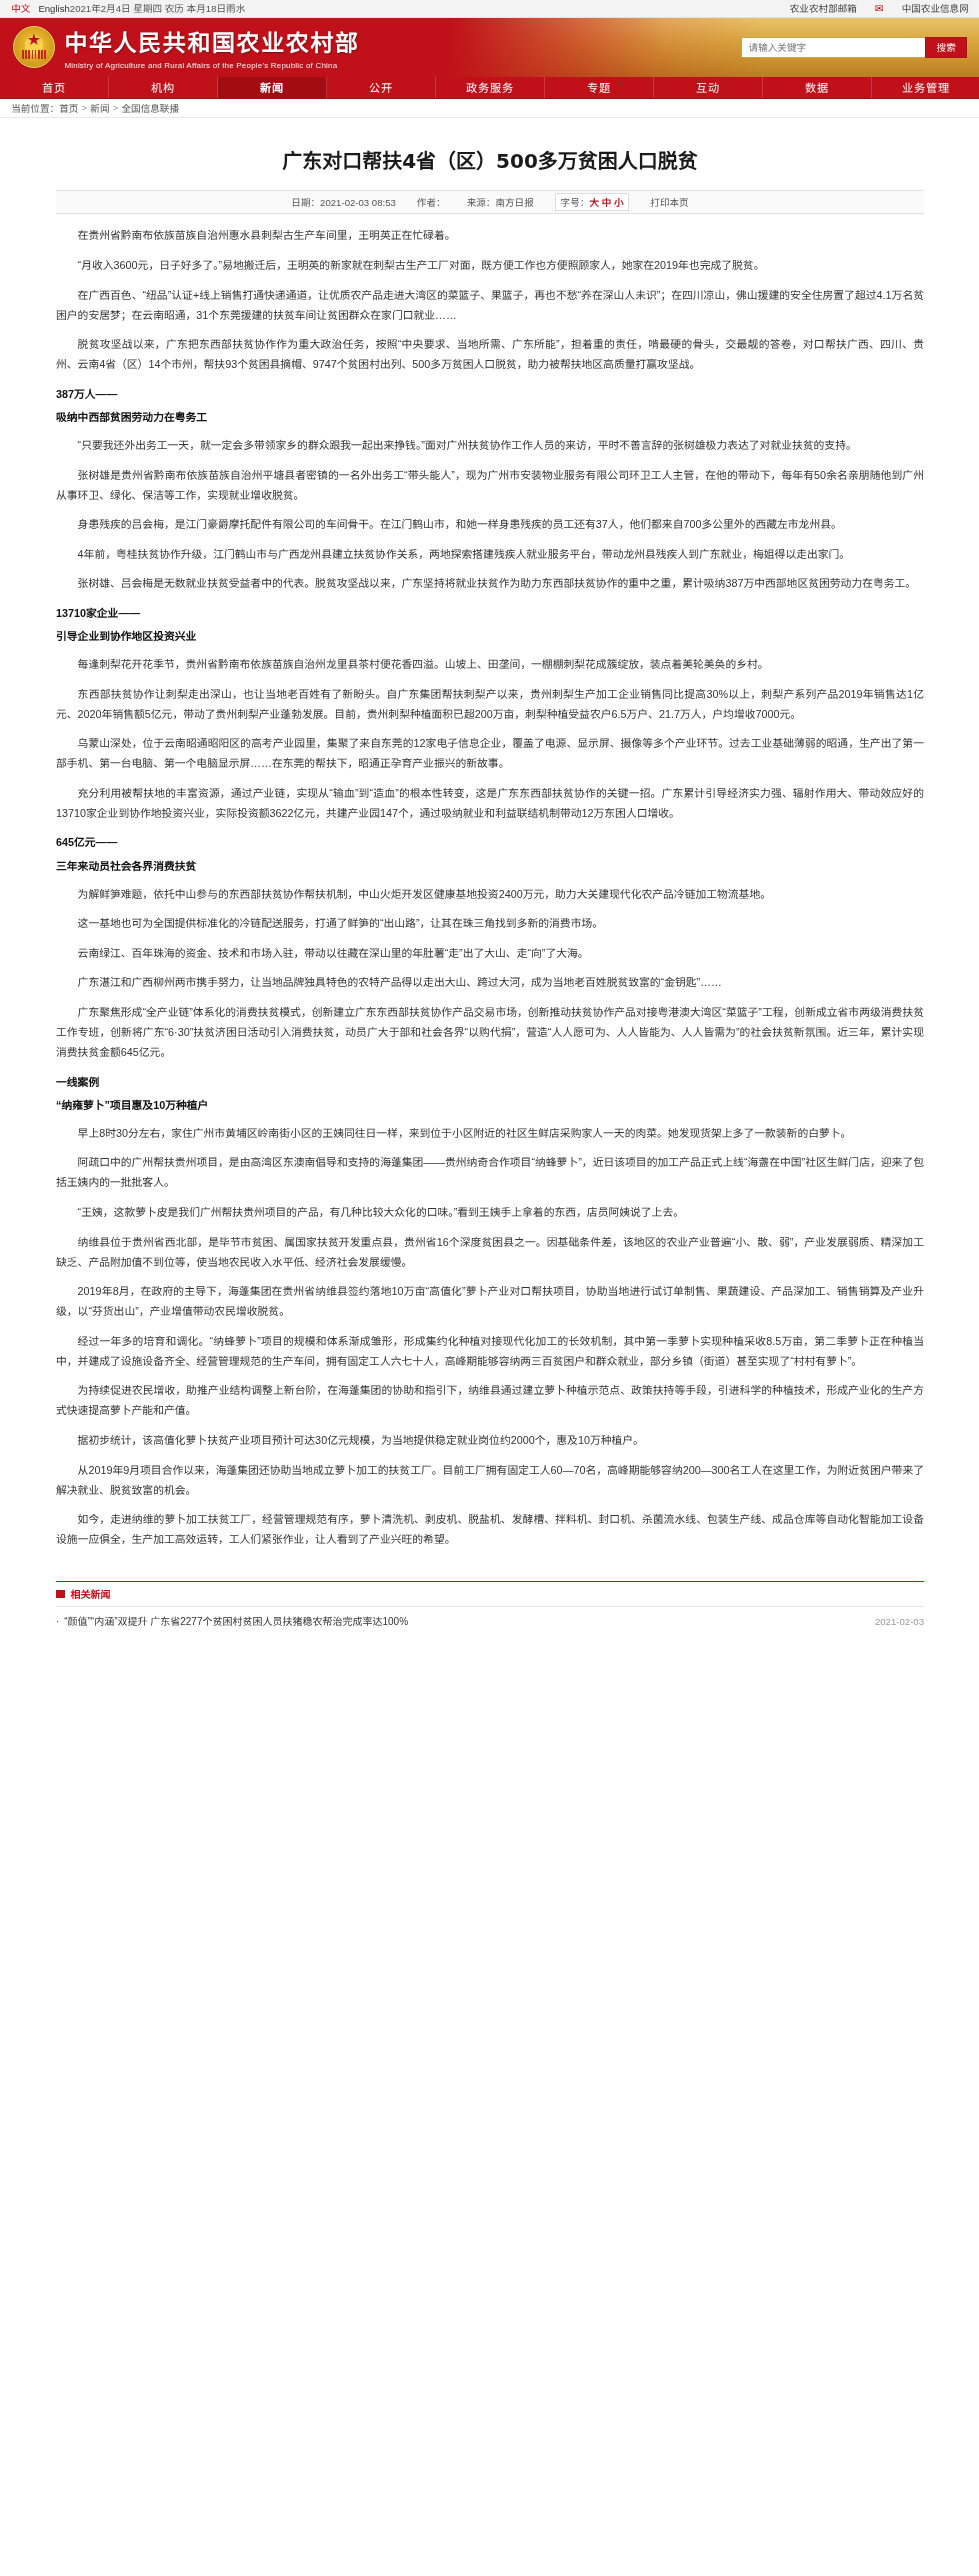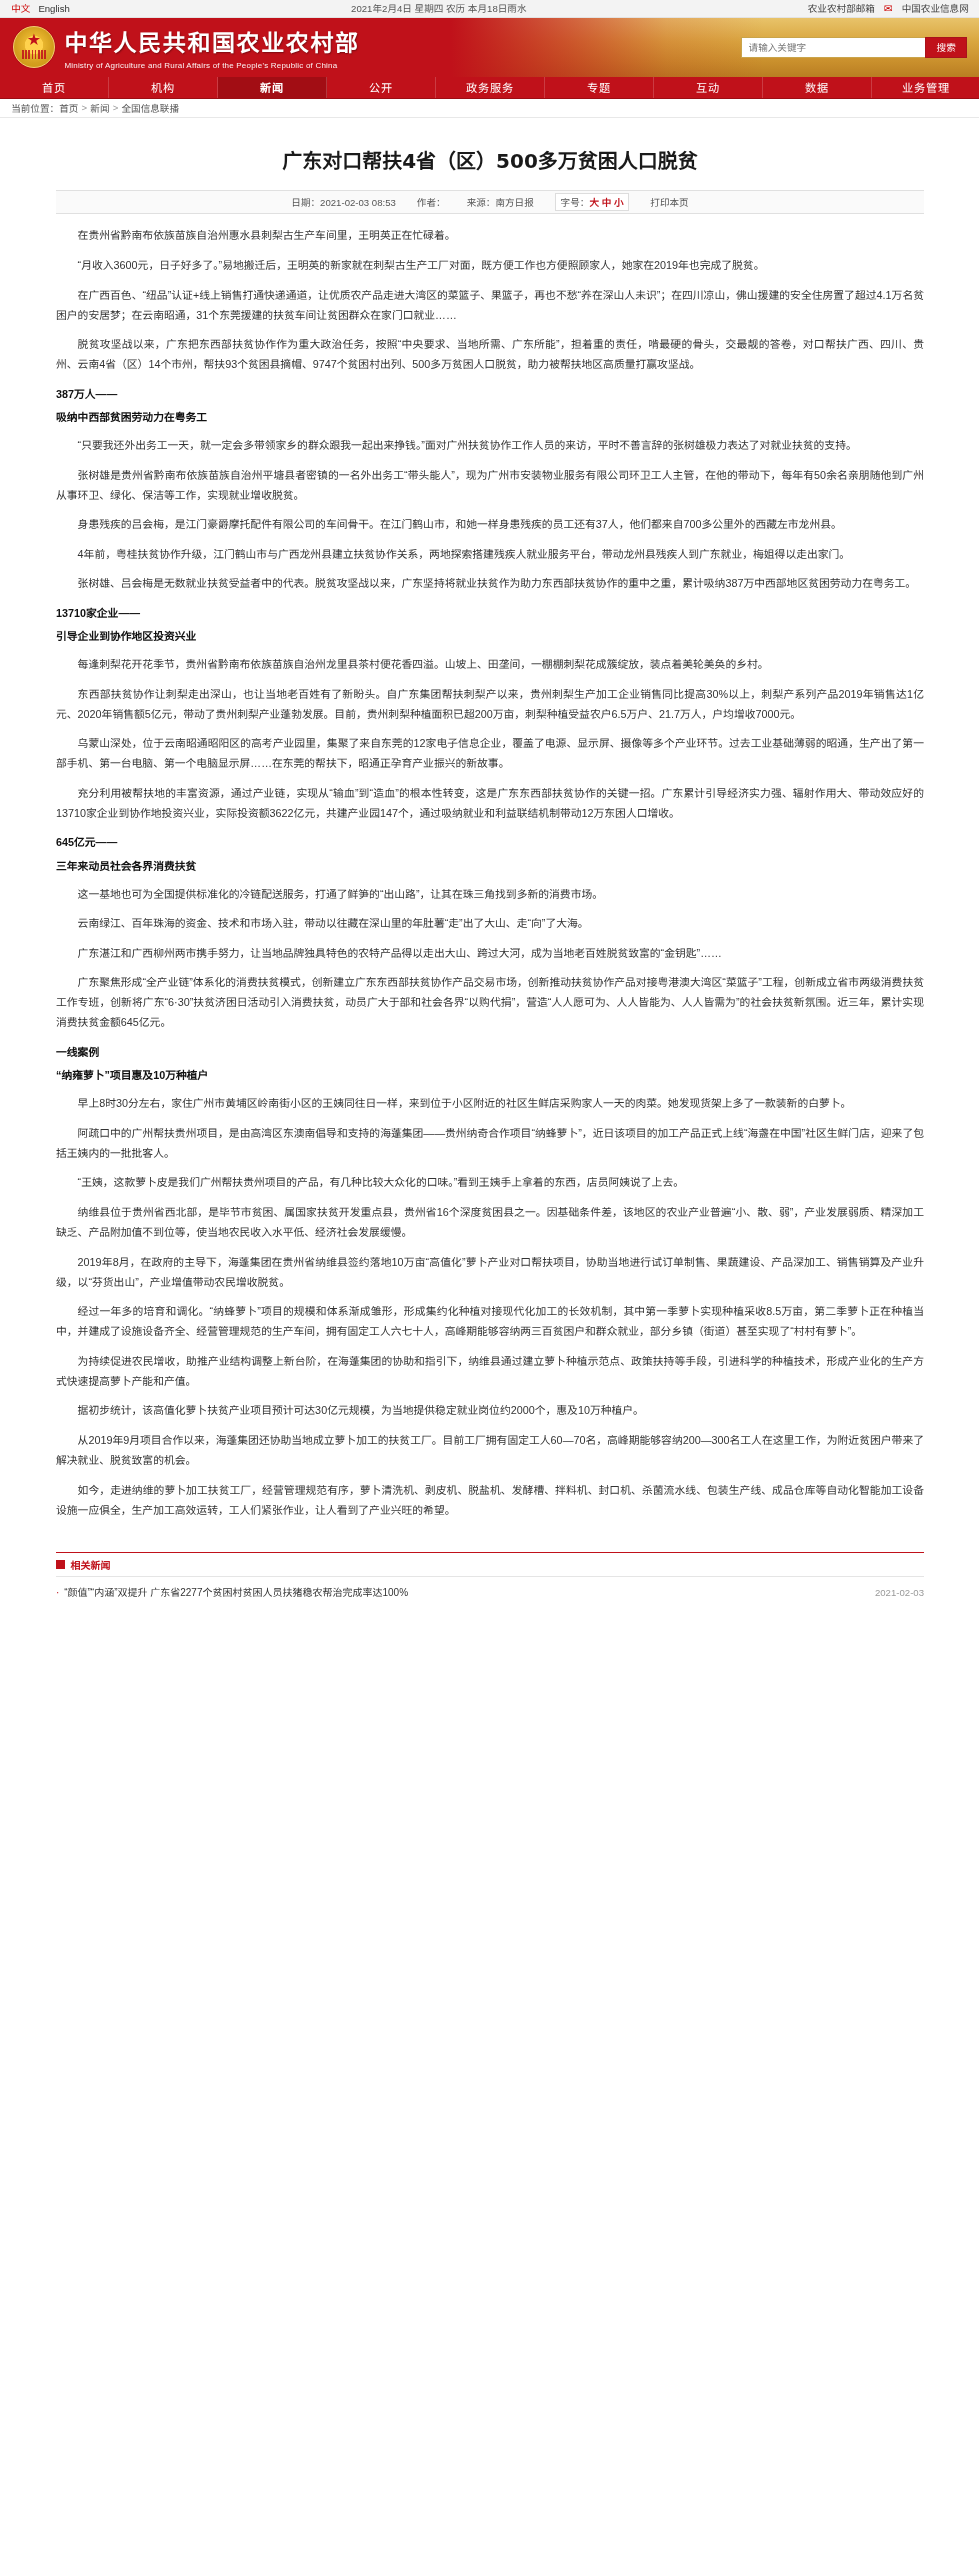--- a/index.html
+++ b/index.html
@@ -20,22 +20,22 @@
     border-bottom:0.8px solid #e3e3e3;
     display:flex;
     align-items:center;
     font-size:9.6px;
     color:#444;
     padding:0 11.2px;
   }
   .topbar .left { display:flex; gap:8px; align-items:center; }
   .topbar .left a { color:#333; text-decoration:none; }
   .topbar .left .cn { color:#c00; }
-  .topbar .center { flex:1; text-align:center; color:#555; font-size:9.6px; }
-  .topbar .right { display:flex; gap:9px; align-items:center; color:#444; }
+  .topbar .center { flex:1; text-align:left; color:#555; font-size:9.6px; }
+  .topbar .right { display:flex; gap:18px; align-items:center; color:#444; }
   .topbar .right .mailicon { color:#c00; font-size:10.4px; }
 
   
   .banner {
     height:59px;
     position:relative;
     background:
       linear-gradient(90deg, #c0111a 0%, #c0111a 46%, rgba(192,17,26,0.55) 58%, rgba(192,17,26,0.15) 68%, rgba(192,17,26,0) 78%),
       linear-gradient(180deg,#e8c36a 0%, #d9a63f 40%, #c98f2c 75%, #b97d22 100%);
     display:flex;
@@ -228,20 +228,21 @@
         <p class="">4年前，粤桂扶贫协作升级，江门鹤山市与广西龙州县建立扶贫协作关系，两地探索搭建残疾人就业服务平台，带动龙州县残疾人到广东就业，梅姐得以走出家门。</p>
         <p class="">张树雄、吕会梅是无数就业扶贫受益者中的代表。脱贫攻坚战以来，广东坚持将就业扶贫作为助力东西部扶贫协作的重中之重，累计吸纳387万中西部地区贫困劳动力在粤务工。</p>
         <p class="sub">13710家企业——</p>
         <p class="sub2">引导企业到协作地区投资兴业</p>
         <p class="">每逢刺梨花开花季节，贵州省黔南布依族苗族自治州龙里县茶村便花香四溢。山坡上、田垄间，一棚棚刺梨花成簇绽放，装点着美轮美奂的乡村。</p>
         <p class="">东西部扶贫协作让刺梨走出深山，也让当地老百姓有了新盼头。自广东集团帮扶刺梨产以来，贵州刺梨生产加工企业销售同比提高30%以上，刺梨产系列产品2019年销售达1亿元、2020年销售额5亿元，带动了贵州刺梨产业蓬勃发展。目前，贵州刺梨种植面积已超200万亩，刺梨种植受益农户6.5万户、21.7万人，户均增收7000元。</p>
         <p class="">乌蒙山深处，位于云南昭通昭阳区的高考产业园里，集聚了来自东莞的12家电子信息企业，覆盖了电源、显示屏、摄像等多个产业环节。过去工业基础薄弱的昭通，生产出了第一部手机、第一台电脑、第一个电脑显示屏……在东莞的帮扶下，昭通正孕育产业振兴的新故事。</p>
         <p class="">充分利用被帮扶地的丰富资源，通过产业链，实现从“输血”到“造血”的根本性转变，这是广东东西部扶贫协作的关键一招。广东累计引导经济实力强、辐射作用大、带动效应好的13710家企业到协作地投资兴业，实际投资额3622亿元，共建产业园147个，通过吸纳就业和利益联结机制带动12万东困人口增收。</p>
         <p class="sub">645亿元——</p>
         <p class="sub2">三年来动员社会各界消费扶贫</p>
+        <p class="">为解鲜笋难题，依托中山参与的东西部扶贫协作帮扶机制，中山火炬开发区健康基地投资2400万元，助力大关建现代化农产品冷链加工物流基地。</p>
         <p class="">这一基地也可为全国提供标准化的冷链配送服务，打通了鲜笋的“出山路”，让其在珠三角找到多新的消费市场。</p>
         <p class="">云南绿江、百年珠海的资金、技术和市场入驻，带动以往藏在深山里的年肚薯“走”出了大山、走“向”了大海。</p>
         <p class="">广东湛江和广西柳州两市携手努力，让当地品牌独具特色的农特产品得以走出大山、跨过大河，成为当地老百姓脱贫致富的“金钥匙”……</p>
         <p class="">广东聚焦形成“全产业链”体系化的消费扶贫模式，创新建立广东东西部扶贫协作产品交易市场，创新推动扶贫协作产品对接粤港澳大湾区“菜篮子”工程，创新成立省市两级消费扶贫工作专班，创新将广东“6·30”扶贫济困日活动引入消费扶贫，动员广大于部和社会各界“以购代捐”，营造“人人愿可为、人人皆能为、人人皆需为”的社会扶贫新氛围。近三年，累计实现消费扶贫金额645亿元。</p>
         <p class="sub">一线案例</p>
         <p class="sub2">“纳雍萝卜”项目惠及10万种植户</p>
         <p class="">早上8时30分左右，家住广州市黄埔区岭南街小区的王姨同往日一样，来到位于小区附近的社区生鲜店采购家人一天的肉菜。她发现货架上多了一款装新的白萝卜。</p>
         <p class="">阿疏口中的广州帮扶贵州项目，是由高湾区东澳南倡导和支持的海蓬集团——贵州纳奇合作项目“纳蜂萝卜”，近日该项目的加工产品正式上线“海盏在中国”社区生鲜门店，迎来了包括王姨内的一批批客人。</p>
         <p class="">“王姨，这款萝卜皮是我们广州帮扶贵州项目的产品，有几种比较大众化的口味。”看到王姨手上拿着的东西，店员阿姨说了上去。</p>
         <p class="">纳维县位于贵州省西北部，是毕节市贫困、属国家扶贫开发重点县，贵州省16个深度贫困县之一。因基础条件差，该地区的农业产业普遍“小、散、弱”，产业发展弱质、精深加工缺乏、产品附加值不到位等，使当地农民收入水平低、经济社会发展缓慢。</p>

